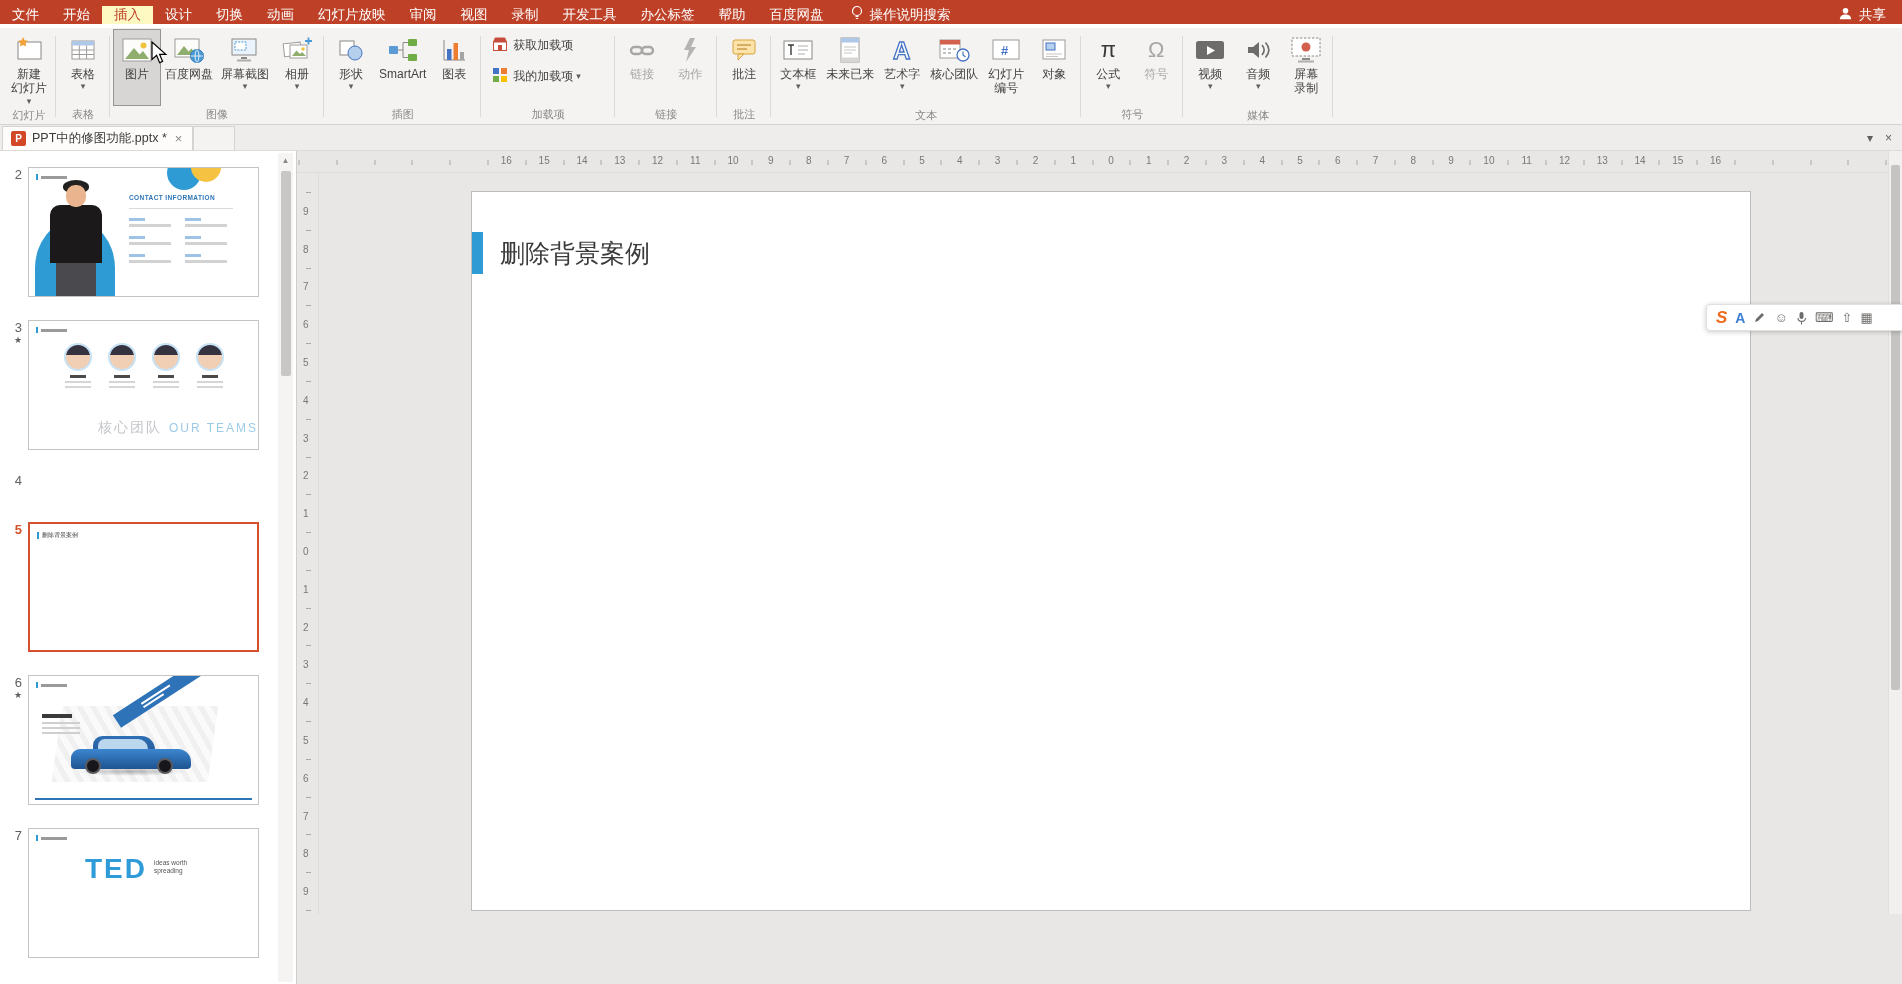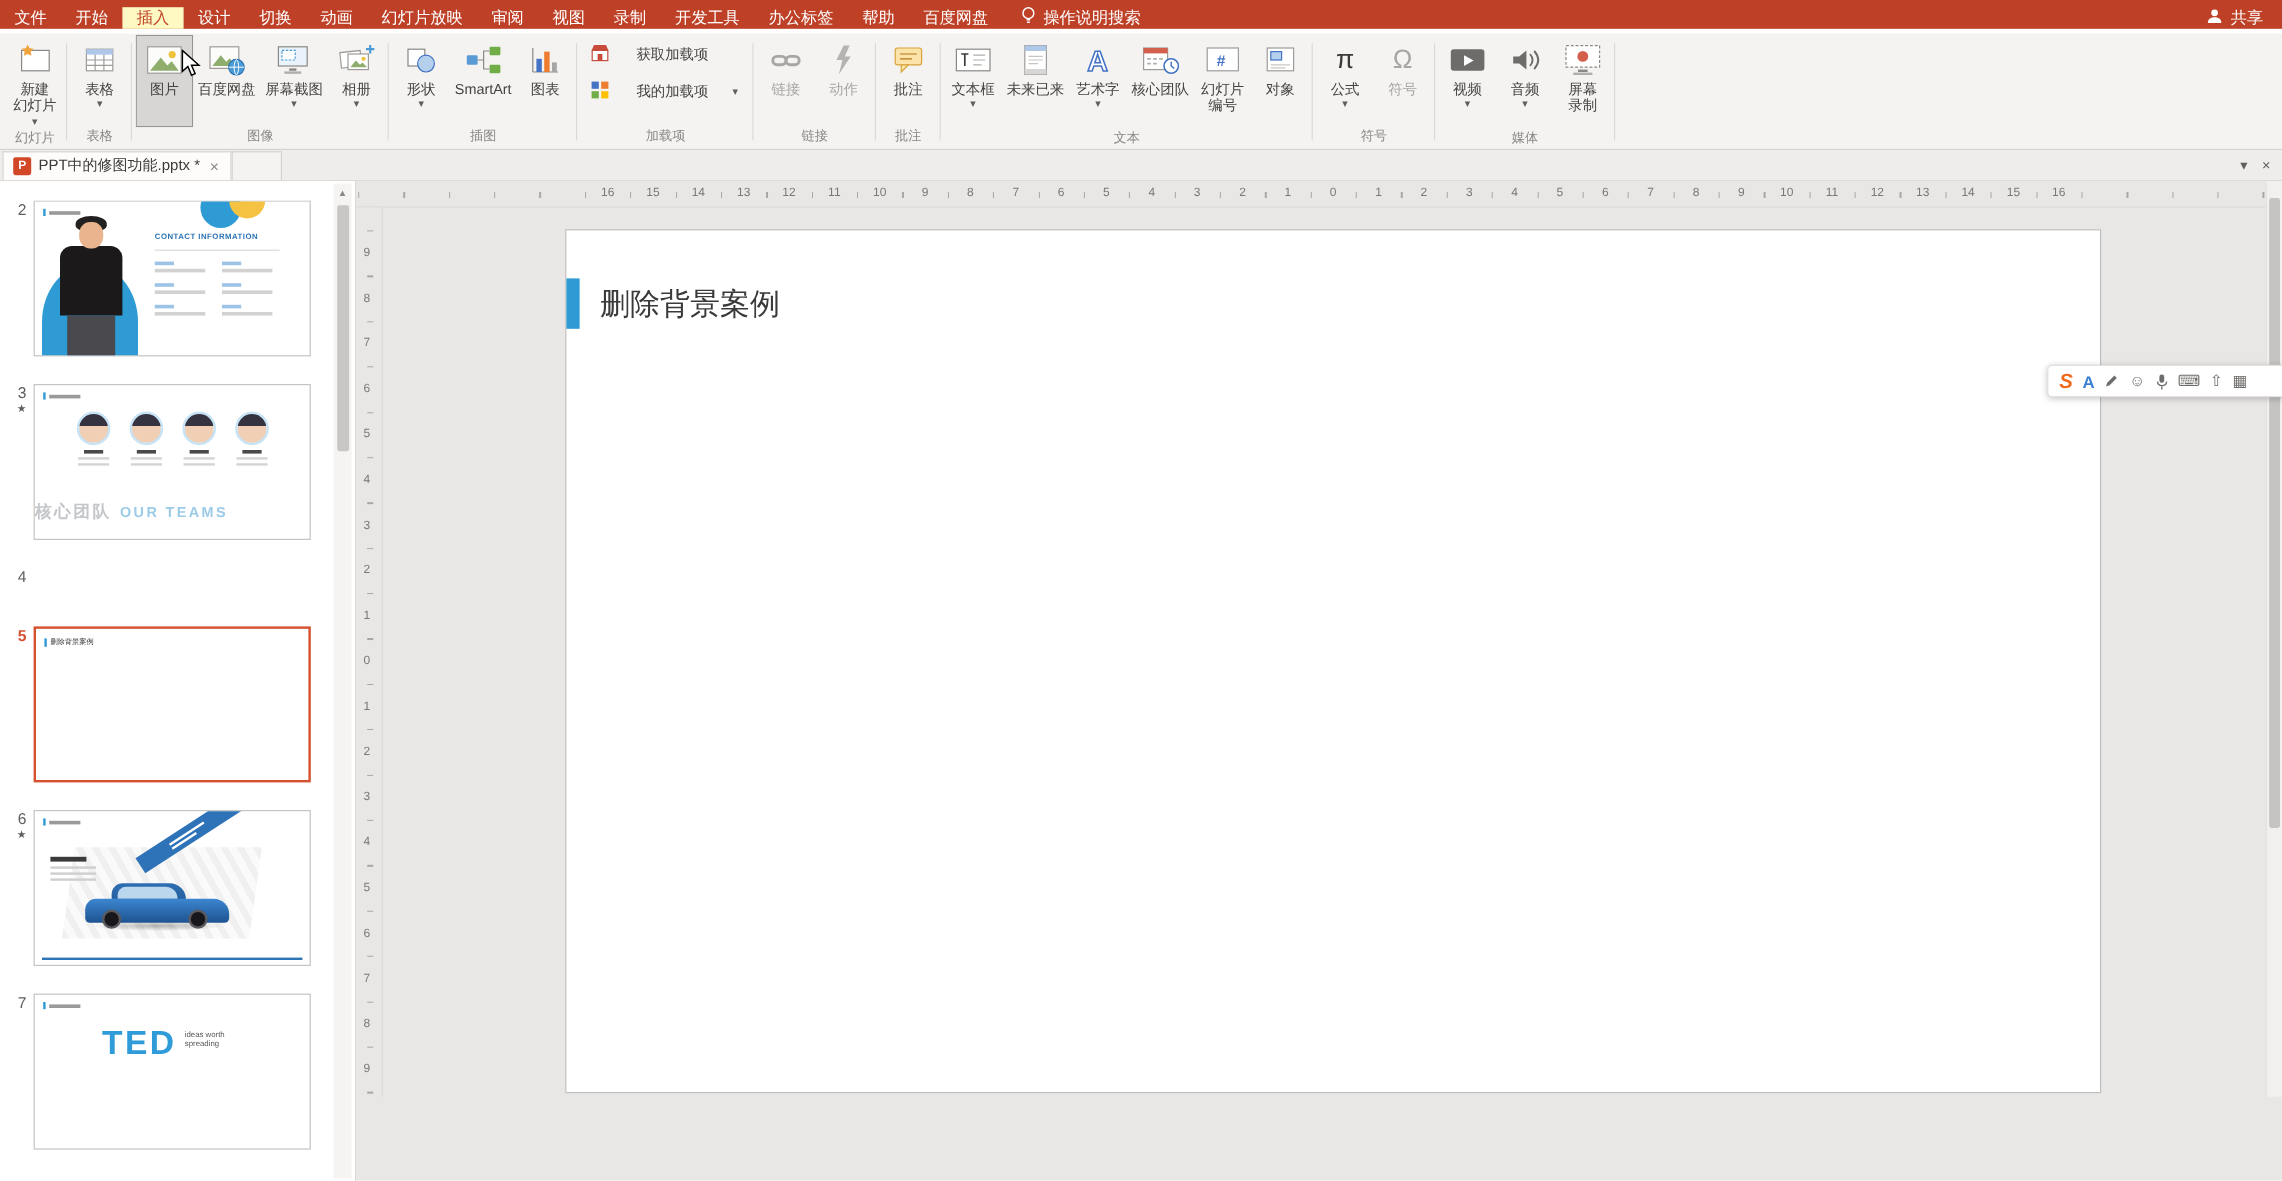--- a/index.html
+++ b/index.html
@@ -28,21 +28,21 @@
   .rgroup-label{height:18px;line-height:16px;text-align:center;font-size:11px;color:#8A8886;}
   .big-btn{min-width:48px;padding:5px 4px 1px 4px;display:flex;flex-direction:column;align-items:center;cursor:default;}
   .big-btn .icon32{height:32px;display:flex;align-items:center;justify-content:center;}
   .btn-label{font-size:12px;color:#444;text-align:center;white-space:pre-line;line-height:1.2;margin-top:1px;}
   .caret{font-size:9px;height:10px;line-height:10px;color:#605E5C;}
   .big-btn.selected{background:#D8D6D4;box-shadow:inset 0 0 0 1px #979593;}
   .big-btn.disabled .btn-label{color:#A8A6A4;}
   .icon-glyph{font-size:22px;color:#3B3A39;line-height:1;}
   .icon-glyph.dis{color:#A8A6A4;}
   .addins-col{flex-direction:column;justify-content:center;gap:8px;min-width:128px;align-items:flex-start;padding:0 10px 14px 6px;}
-  .small-btn{display:flex;align-items:center;gap:20px;font-size:12px;color:#444;cursor:default;white-space:nowrap;}
+  .small-btn{display:flex;align-items:center;gap:3px;font-size:12px;color:#444;cursor:default;white-space:nowrap;}
 
   
   .doctab-bar{position:absolute;top:125px;left:0;right:0;height:26px;background:#EFEDEB;border-bottom:1px solid #DDDAD7;display:flex;align-items:flex-end;padding-left:2px;}
   .doctab{height:24px;display:flex;align-items:center;gap:6px;padding:0 8px;background:#FDFCFB;border:1px solid #D5D2CF;border-bottom:none;font-size:12.5px;color:#3B3A39;}
   .doctab-icon{width:15px;height:15px;background:#D24726;color:#fff;font-size:10px;font-weight:bold;display:flex;align-items:center;justify-content:center;border-radius:2px;}
   .doctab-close{color:#8A8886;font-size:13px;padding:0 2px;cursor:default;}
   .doctab.empty{width:42px;background:#F5F3F1;}
   .doctab-controls{margin-left:auto;display:flex;align-items:center;gap:12px;padding-right:10px;color:#605E5C;font-size:12px;height:100%;}
 
   
@@ -77,21 +77,21 @@
   .t2-rows{position:absolute;left:100px;top:50px;display:grid;grid-template-columns:56px 56px;grid-row-gap:9px;}
   .t2-cell .k{width:16px;height:3px;background:#9DC3E6;margin-bottom:3px;}
   .t2-cell .v{width:42px;height:3px;background:#D2D2D2;}
 
   
   .t3-avs{position:absolute;left:0;right:0;top:22px;display:flex;justify-content:center;gap:16px;}
   .t3-av{display:flex;flex-direction:column;align-items:center;}
   .t3-face{width:28px;height:28px;border-radius:50%;border:2px solid #C7E3F5;background:linear-gradient(#35333F 0 42%,#F1CFB4 42%);}
   .t3-name{width:16px;height:3px;background:#4A4A4A;margin-top:4px;}
   .t3-l{width:26px;height:2px;background:#D5D5D5;margin-top:3px;}
-  .t3-title{position:absolute;left:0;right:0;top:97px;text-align:left;font-weight:bold;letter-spacing:2px;}
+  .t3-title{position:absolute;left:0;right:0;top:97px;text-align:right;font-weight:normal;letter-spacing:2px;}
   .t3-cn{font-size:14px;color:#C4C6CA;margin-right:7px;}
   .t3-en{font-size:12px;color:#9CCBE8;}
 
   
   .t4-img{position:absolute;left:0;right:0;top:16px;bottom:0;background:radial-gradient(ellipse 130% 85% at 50% 96%,#33497A 0%,#1C2B4A 48%,#0F1930 100%);}
   .t4-sub{position:absolute;top:24px;left:0;right:0;text-align:center;font-size:5px;letter-spacing:1.6px;color:#C07A36;}
   .t4-main{position:absolute;top:33px;left:0;right:0;text-align:center;font-size:20px;font-weight:bold;letter-spacing:8px;text-indent:8px;color:#D88E3E;}
   .t4-lights{position:absolute;bottom:6px;left:8%;right:8%;height:22px;background:repeating-linear-gradient(90deg,rgba(232,162,60,.4) 0 2px,transparent 2px 7px);transform:perspective(40px) rotateX(55deg);filter:blur(.6px);}
 
   

